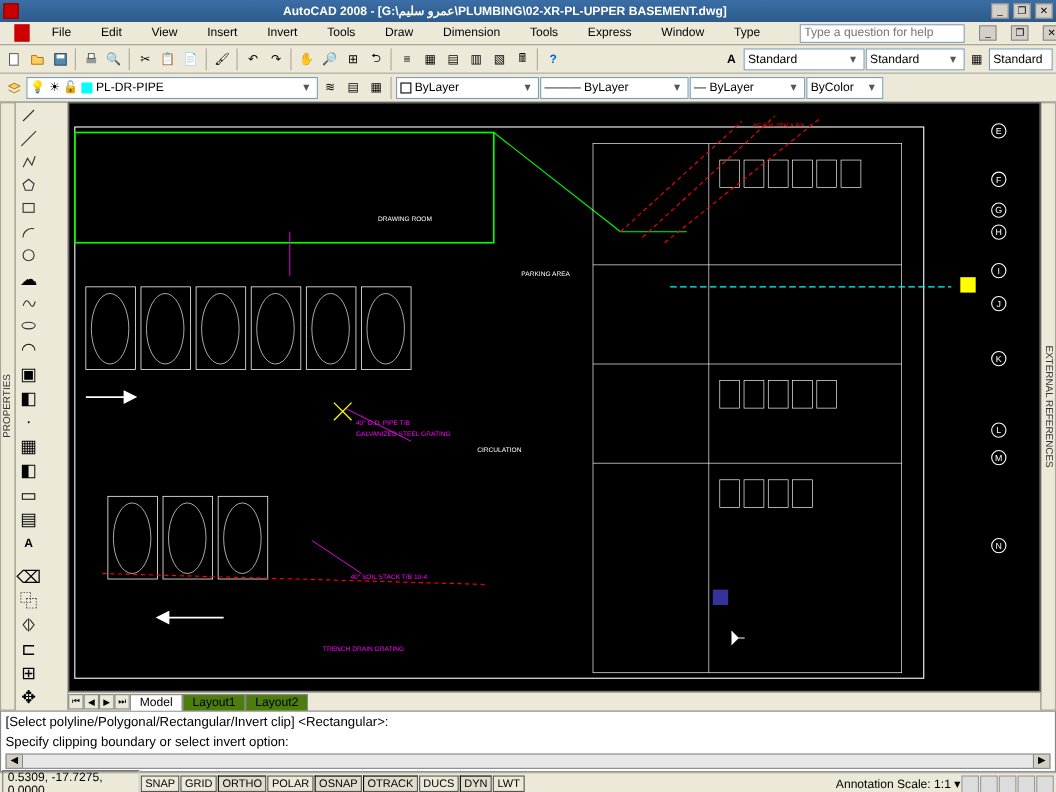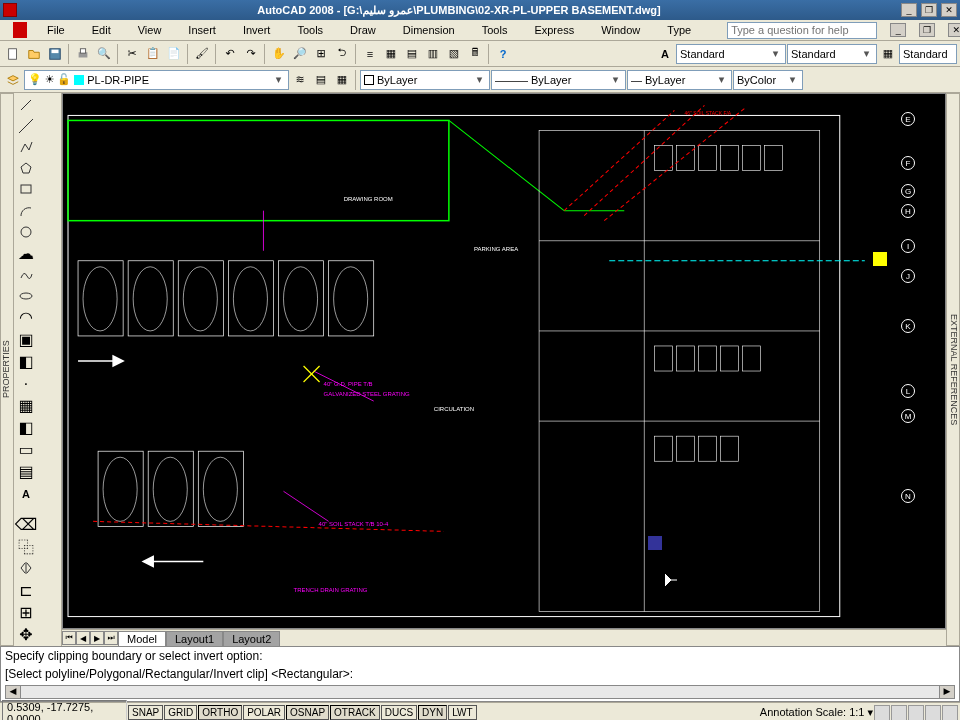--- a/index.html
+++ b/index.html
@@ -34,21 +34,21 @@
 .canvas { flex: 1; background: #000; position: relative; overflow: hidden; border: 1px solid #888; }
 .canvas svg { width: 100%; height: 100%; }
 
 .ctx-menu { position: absolute; background: #fff; border: 1px solid #333; font-size: 11px; z-index: 100; box-shadow: 2px 2px 4px rgba(0,0,0,0.4); }
 .ctx-menu .item { padding: 2px 8px 2px 20px; position: relative; }
 .ctx-menu .item.sel { background: #316ac5; color: #fff; }
 .ctx-menu .item .bullet { position: absolute; left: 6px; }
 
 .tab-bar { height: 17px; background: #ece9d8; display: flex; align-items: center; font-size: 11px; border-top: 1px solid #aca899; }
 .tab-bar .nav { width: 14px; height: 14px; border: 1px solid #888; display: flex; align-items: center; justify-content: center; font-size: 8px; }
-.tab-bar .tab { padding: 1px 8px; background: #a3a3a3; border: 1px solid #888; border-bottom: none; }
+.tab-bar .tab { padding: 1px 8px; background: #4d7c0f; border: 1px solid #888; border-bottom: none; }
 .tab-bar .tab.active { background: #fff; font-weight: normal; }
 
 .cmdline { height: 56px; background: #fff; border: 1px solid #888; font-family: "Courier New", monospace; font-size: 12px; padding: 2px 4px; display: flex; flex-direction: column; justify-content: space-between; }
 .cmd-scroll { display: flex; height: 14px; }
 .cmd-scroll .arrow { width: 16px; background: #d4d0c8; border: 1px solid #888; text-align: center; font-size: 9px; }
 .cmd-scroll .track { flex: 1; background: #e8e8e8; border-top: 1px solid #888; border-bottom: 1px solid #888; }
 
 .statusbar { height: 20px; background: #ece9d8; display: flex; align-items: center; font-size: 11px; border-top: 1px solid #aca899; gap: 1px; padding: 0 2px; }
 .statusbar .coords { width: 125px; padding: 0 4px; border: 1px inset #ccc; }
 .sbbtn { padding: 1px 3px; border: 1px solid #555; background: #ece9d8; font-size: 10px; }
@@ -396,22 +396,22 @@
       <div class="nav">⏭</div>
       <div class="tab active">Model</div>
       <div class="tab">Layout1</div>
       <div class="tab">Layout2</div>
     </div>
   </div>
   <div class="vert-tab">EXTERNAL REFERENCES</div>
 </div>
 
 <div class="cmdline">
+  <div>[Select polyline/Polygonal/Rectangular/Invert clip] &lt;Rectangular&gt;:</div>
   <div>Specify clipping boundary or select invert option:</div>
-  <div>[Select polyline/Polygonal/Rectangular/Invert clip] &lt;Rectangular&gt;:</div>
   <div class="cmd-scroll">
     <div class="arrow">◀</div>
       <div class="track"></div>
       <div class="arrow">▶</div>
   </div>
 </div>
 
 <div class="statusbar">
   <div class="coords">0.5309, -17.7275, 0.0000</div>
   <div class="sbbtn">SNAP</div>

